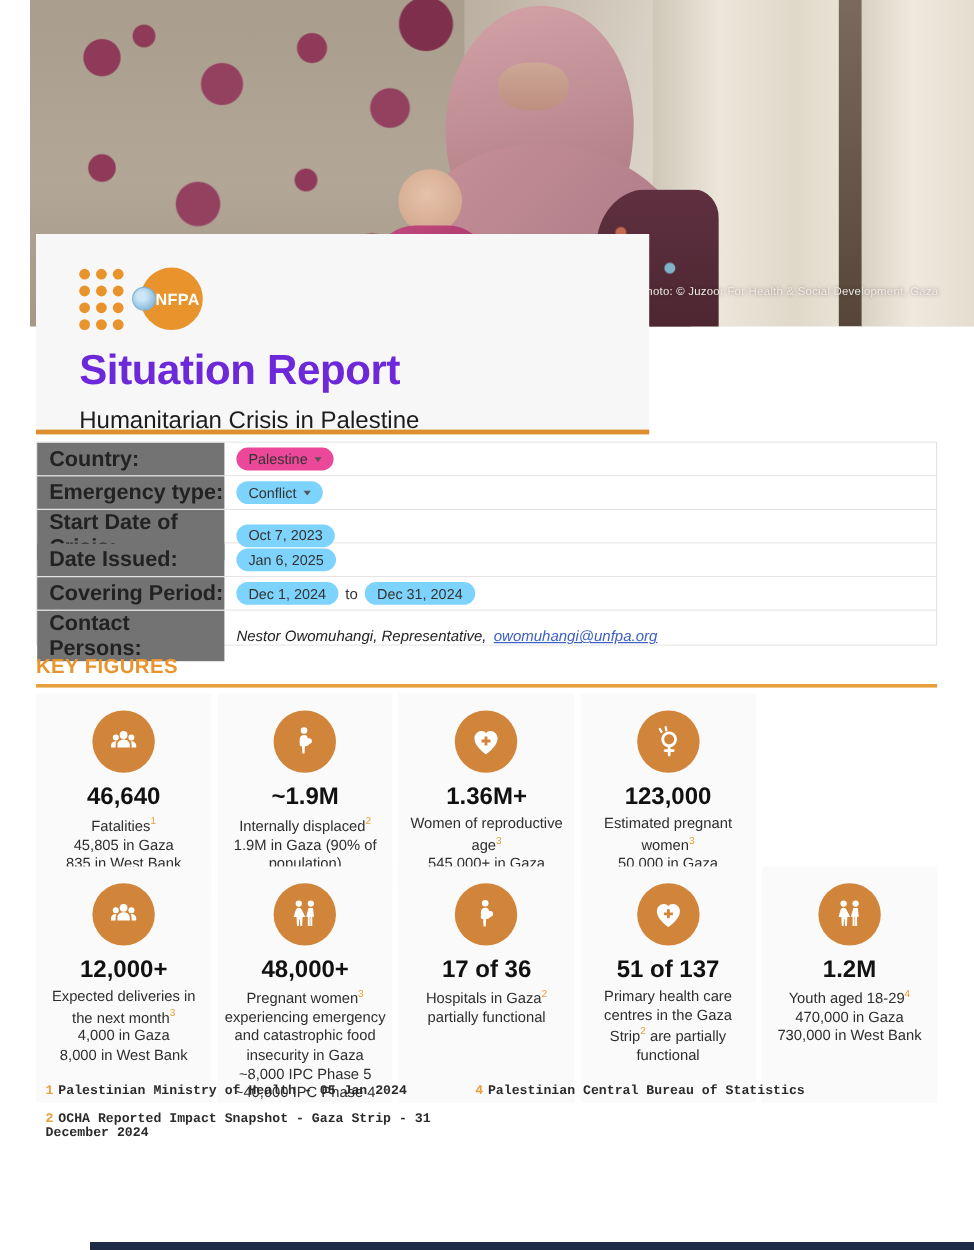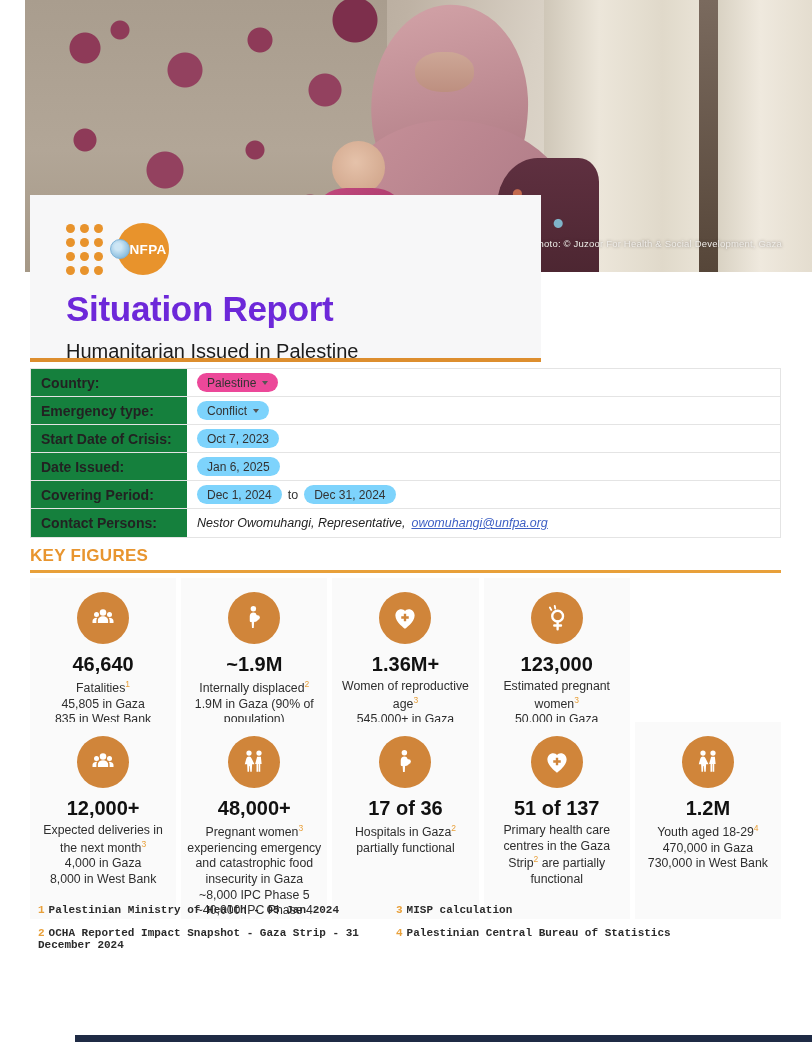--- a/index.html
+++ b/index.html
@@ -64,22 +64,22 @@
   .disc { width:52px; height:52px; border-radius:50%; background:#e8932c; margin-left:-13px;
           display:flex; align-items:center; justify-content:center; }
   .disc span { color:#fff; font-weight:bold; font-size:13.5px; letter-spacing:.3px; }
   .title { margin-top:12px; font-size:35px; font-weight:bold; color:#6d28d9; letter-spacing:-.3px; }
   .subtitle { margin-top:11px; font-size:20px; color:#1c1c1c; }
 
   
   .meta-table { position:absolute; left:30px; top:368px; width:751px; border:1px solid #e4e4e4; }
   .meta-row { display:grid; grid-template-columns:156px 1fr; height:28px; border-bottom:1px solid #e4e4e4; background:#fff; }
   .meta-row:last-child { border-bottom:none; }
-  .meta-label { background:#15803d; display:flex; align-items:center; padding-left:10px;
-                font-size:14px; font-weight:bold; color:#222; }
+  .meta-label { background:#737373; display:flex; align-items:center; padding-left:10px;
+                font-size:18px; font-weight:bold; color:#222; }
   .meta-value { display:flex; align-items:center; padding-left:10px; font-size:12.5px; color:#333; gap:6px; }
   .pill { display:inline-flex; align-items:center; height:19px; padding:0 10px; border-radius:10px;
           font-size:12px; color:#333; }
   .pill-tan { background:#7dd3fc; }
   .pill-gray { background:#ec4899; }
   .caret { width:0; height:0; border-left:3.5px solid transparent; border-right:3.5px solid transparent;
            border-top:4px solid #555; margin-left:6px; }
   .contact { font-style:italic; font-size:12.5px; color:#222; }
   .contact a { color:#3d5fc4; }
 
@@ -143,21 +143,21 @@
         <div class="dot"></div>
           <div class="dot"></div>
           <div class="dot"></div>
       </div>
       <div class="globe"></div>
       <div class="disc">
         <span>UNFPA</span>
       </div>
     </div>
     <div class="title">Situation Report</div>
-    <div class="subtitle">Humanitarian Issued in Palestine</div>
+    <div class="subtitle">Humanitarian Crisis in Palestine</div>
   </div>
 
   <div class="meta-table">
     <div class="meta-row">
       <div class="meta-label">Country:</div>
       <div class="meta-value">
         <span class="pill pill-gray">
           <span>Palestine</span>
           <span class="caret"></span>
         </span>
@@ -322,22 +322,19 @@
   </div>
 
   <div class="footnotes">
     <div class="fn">
       <span class="fn-num">1</span><span>Palestinian Ministry of Health - 05 Jan 2024</span>
     </div>
     <div class="fn">
       <span class="fn-num">2</span><span>OCHA Reported Impact Snapshot - Gaza Strip - 31 December 2024</span>
     </div>
     <div class="fn">
-      <span class="fn-num">3</span><span>MISP calculation</span>
-    </div>
-    <div class="fn">
       <span class="fn-num">4</span><span>Palestinian Central Bureau of Statistics</span>
     </div>
   </div>
 
   <div class="next-page-edge"></div>
 
 </div>
 
 </body></html>

